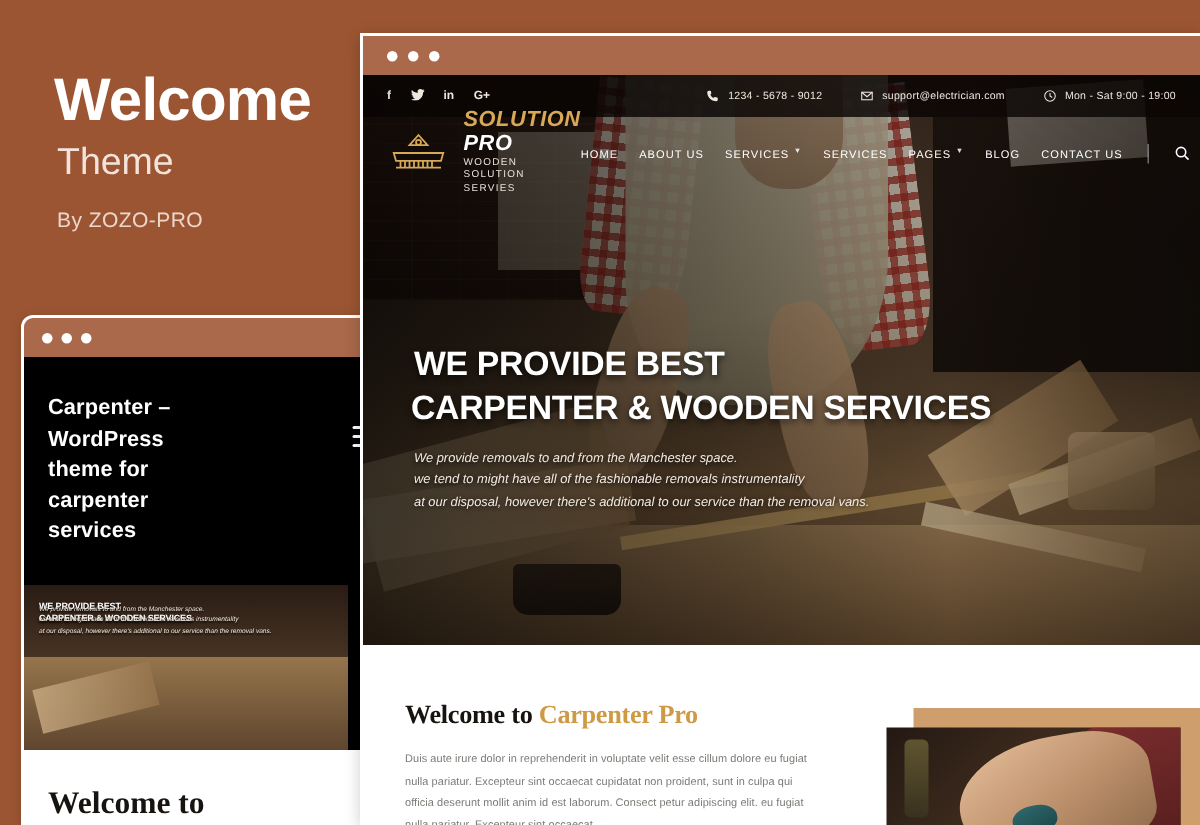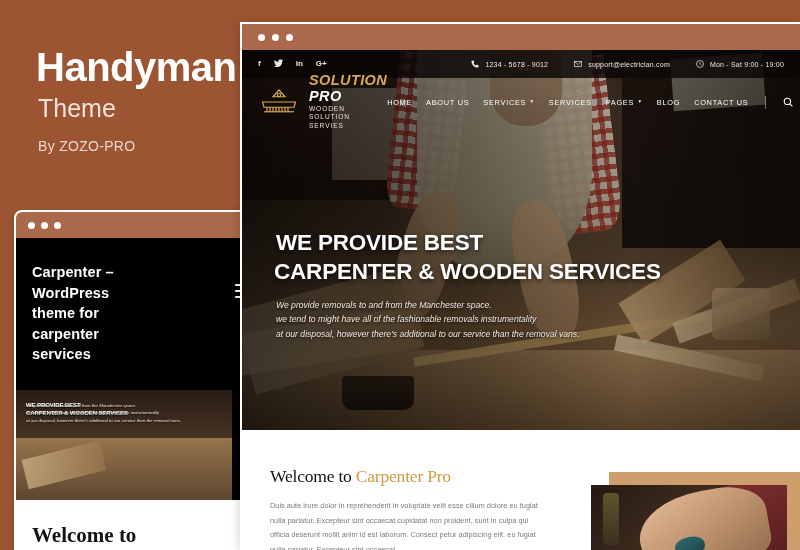--- a/index.html
+++ b/index.html
@@ -232,21 +232,21 @@
   }
 
   
   .welcome {
     position: absolute; left: 0; top: 380px; width: 558px; height: 120px;
     background: #ffffff; padding: 36px 28px 0 28px;
     display: flex; gap: 28px;
   }
   .wel-left { width: 278px; }
   .wel-h2 {
-    font-family: "Liberation Serif", serif; font-size: 17.5px; font-weight: normal;
+    font-family: "Liberation Serif", serif; font-size: 17.5px; font-weight: bold;
     color: #17130f; line-height: 1.2; letter-spacing: -0.2px;
   }
   .wel-h2 .accent { color: #cf9a45; }
   .wel-p {
     margin-top: 12px; color: #7d7a76; font-size: 7.3px; line-height: 2.0;
     letter-spacing: 0.05px;
   }
   .wel-right { position: relative; flex: 1; }
   .frame-tan {
     position: absolute; left: 33px; top: 6px; width: 206px; height: 96px;
@@ -273,21 +273,21 @@
   }
   .p2-bottle {
     position: absolute; left: 12px; top: 8px; width: 16px; height: 52px;
     background: linear-gradient(180deg, #6d6236, #3a3420); border-radius: 4px; opacity: .8;
   }
 </style>
 </head>
 <body>
 
 <div class="left-panel">
-  <div class="theme-title">Handyman</div>
+  <div class="theme-title">Welcome</div>
   <div class="theme-sub">Theme</div>
   <div class="theme-author">By ZOZO-PRO</div>
 </div>
 
 <div class="mobile-frame">
   <div class="mobile-chrome">
     <span class="dot"></span>
     <span class="dot"></span>
     <span class="dot"></span>
   </div>

